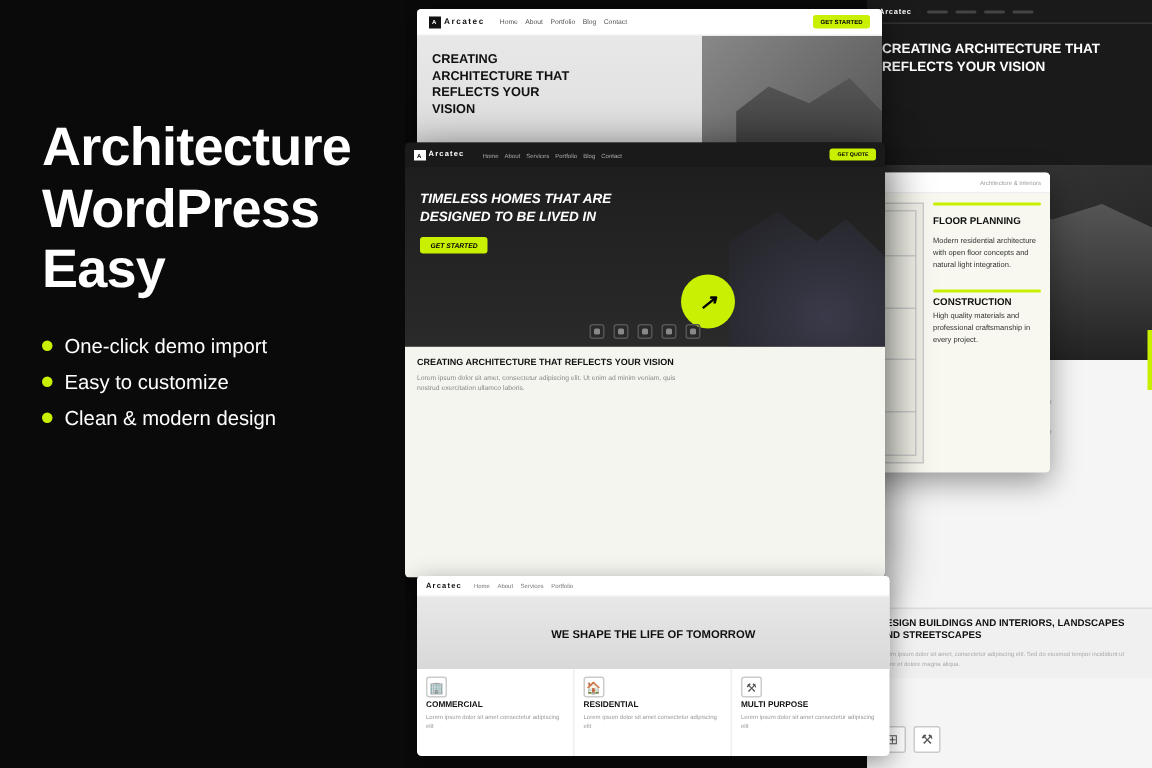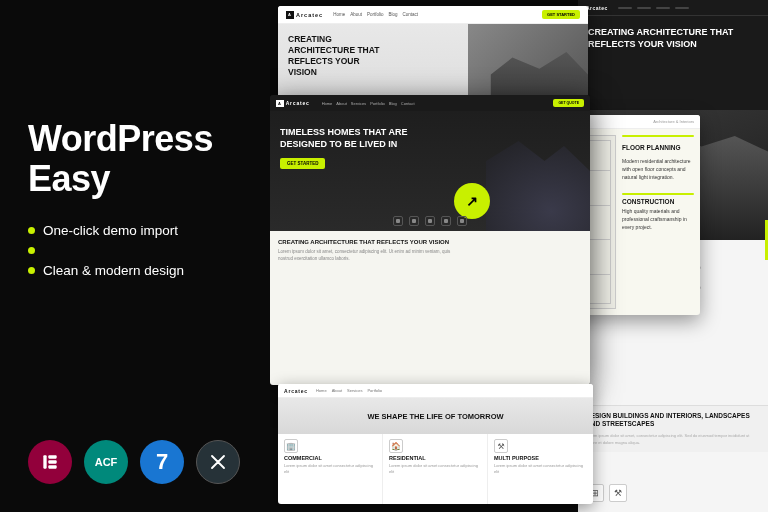--- a/index.html
+++ b/index.html
@@ -200,20 +200,21 @@
       gap: 4px;
     }
 
     .screen-main-hero {
       height: 120px;
       background: linear-gradient(180deg, #1e1e1e 0%, #2a2a2a 100%);
       position: relative;
       overflow: hidden;
       display: flex;
       align-items: flex-end;
+      font-style: italic;
     }
 
     .main-hero-building {
       position: absolute;
       bottom: 0;
       right: 0;
       width: 130px;
       height: 100px;
       background: radial-gradient(ellipse at 70% 80%, #3a3a4a 0%, #1a1a1a 100%);
       clip-path: polygon(20% 100%, 20% 30%, 45% 10%, 65% 30%, 80% 15%, 100% 40%, 100% 100%);
@@ -379,21 +380,21 @@
     .bottom-header {
       height: 14px;
       background: #fff;
       border-bottom: 1px solid #eee;
       display: flex;
       align-items: center;
       padding: 0 6px;
     }
 
     .bottom-hero-strip {
-      height: 36px;
+      height: 48px;
       background: linear-gradient(180deg, #e8e8e8 0%, #d8d8d8 100%);
       display: flex;
       align-items: center;
       justify-content: center;
       position: relative;
       overflow: hidden;
     }
 
     .bottom-hero-text {
       font-size: 7.5px;
@@ -516,57 +517,37 @@
     }
 
   </style>
 </head>
 <body>
 
 <div class="left-panel">
   <div>
     <h1 class="main-title">
       <br>
-      <br>
+      <span>Architecture</span><br>
       <span>WordPress Easy</span>
     </h1>
     <ul class="features-list">
       <li>
         <span class="bullet"></span>
         <span>One-click demo import</span>
       </li>
       <li>
         <span class="bullet"></span>
+        <span>Easy to customize</span>
       </li>
       <li>
         <span class="bullet"></span>
         <span>Clean &amp; modern design</span>
       </li>
     </ul>
-  </div>
-  <div class="tech-icons">
-    <div class="tech-icon elementor">
-      <svg width="20" height="20" viewBox="0 0 24 24" fill="white">
-          <rect x="4" y="4" width="4" height="16" rx="1"></rect>
-          <rect x="10" y="4" width="10" height="4" rx="1"></rect>
-          <rect x="10" y="10" width="10" height="4" rx="1"></rect>
-          <rect x="10" y="16" width="10" height="4" rx="1"></rect>
-        </svg>
-    </div>
-    <div class="tech-icon acf">
-      <span>ACF</span>
-    </div>
-    <div class="tech-icon seven">
-      <span>7</span>
-    </div>
-    <div class="tech-icon xtemos">
-      <svg width="18" height="18" viewBox="0 0 24 24" fill="white">
-          <path d="M4 4 L12 12 M20 4 L12 12 M12 12 L4 20 M12 12 L20 20" stroke="white" stroke-width="2.5" stroke-linecap="round"></path>
-        </svg>
-    </div>
   </div>
 </div>
 
 <div class="right-panel">
   <div class="screenshots-container">
 
     <div class="screen-right-strip">
       <div class="right-dark-top">
         <div class="right-top-nav">
           <span style="color:#fff;font-size:5px;font-weight:700;letter-spacing:0.5px">Arcatec</span>

